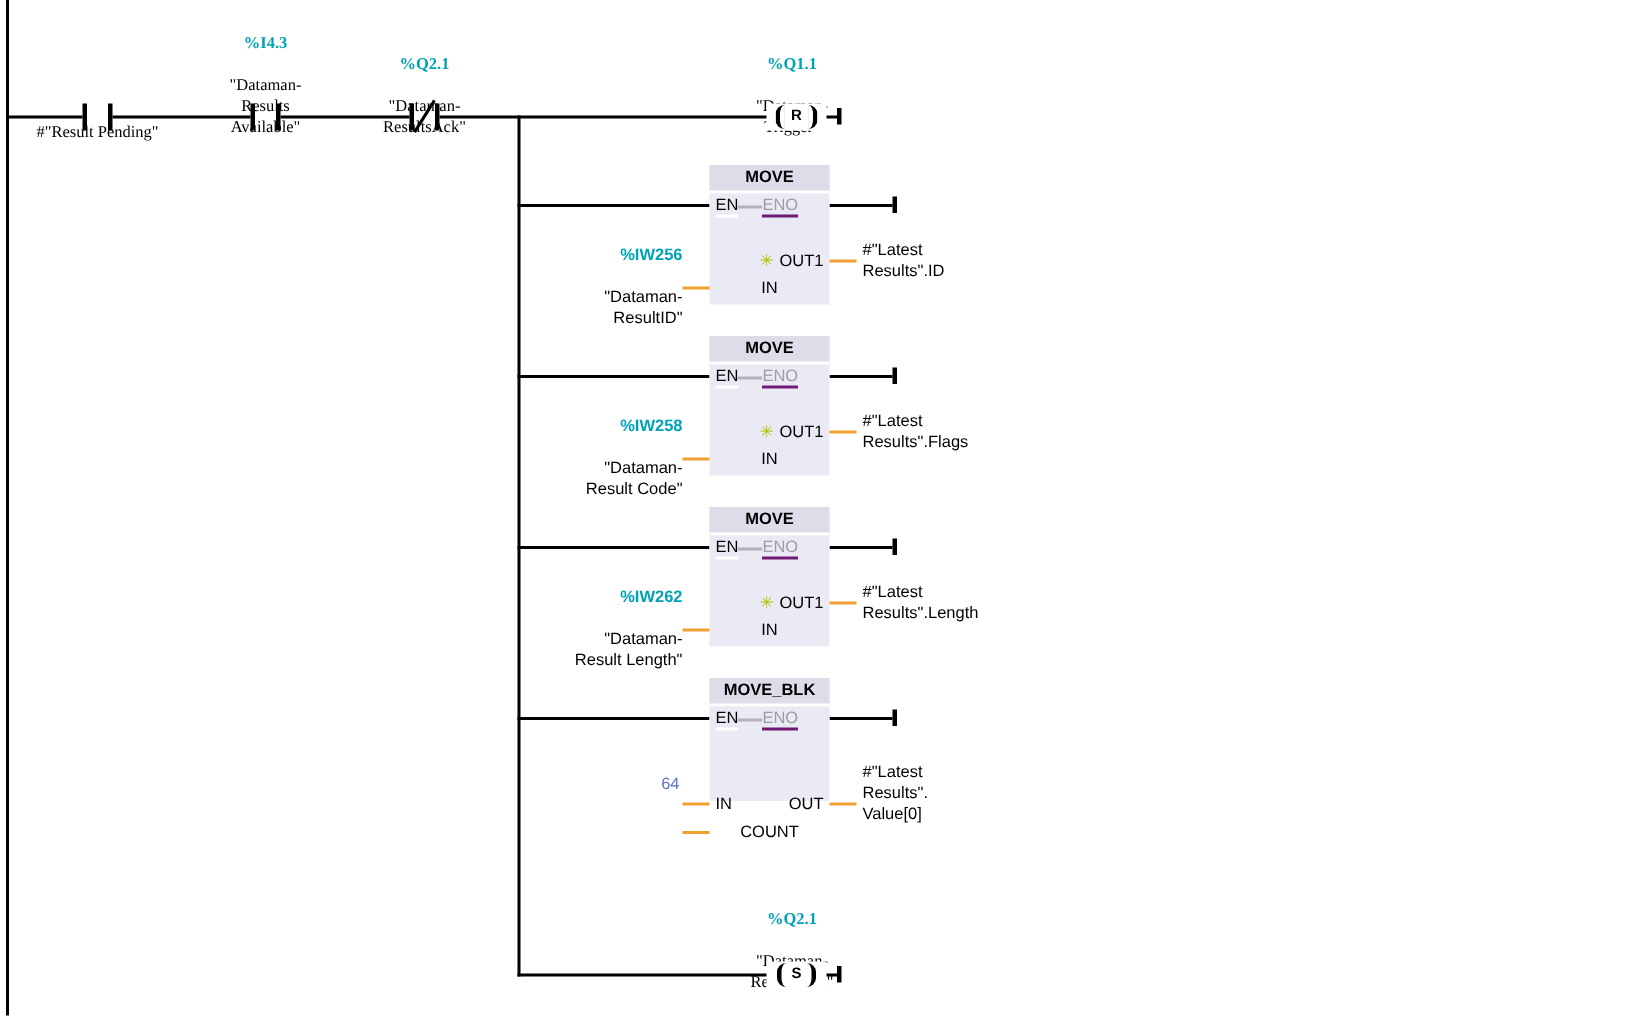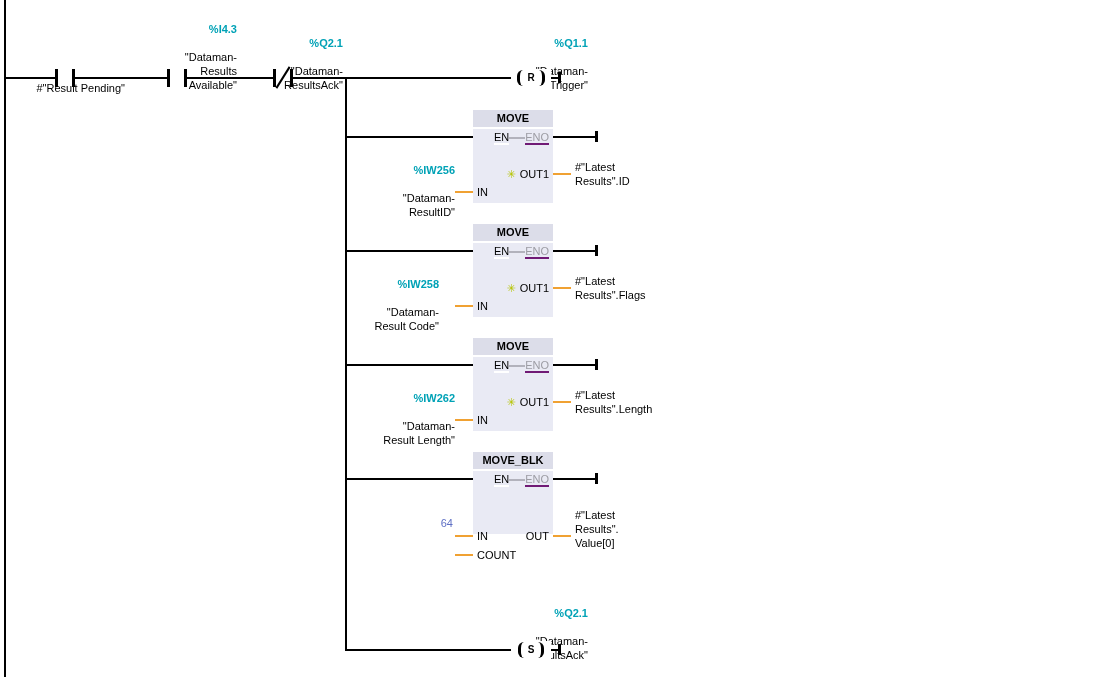--- a/index.html
+++ b/index.html
@@ -17,37 +17,37 @@
   .contact .slash{position:absolute;left:6px;top:-4px;width:2px;height:25px;background:#000;
                   transform:rotate(32deg);}
   
   .coil{position:absolute;width:40px;height:18px;background:#fff;display:flex;
         align-items:center;justify-content:center;}
   .paren{width:6px;height:16px;box-sizing:border-box;}
   .paren.pl{border-left:3px solid #000;border-top-left-radius:8px;border-bottom-left-radius:8px;}
   .paren.pr{border-right:3px solid #000;border-top-right-radius:8px;border-bottom-right-radius:8px;}
   .coil-letter{font-weight:bold;font-size:10px;margin:0 4px;line-height:16px;}
   
-  .lbl{position:absolute;text-align:right;line-height:14px;white-space:pre-line;}
+  .lbl{position:absolute;text-align:center;line-height:14px;white-space:pre-line;font-family:Liberation Serif, serif;}
   .inlbl{position:absolute;text-align:right;line-height:14px;white-space:pre-line;width:150px;}
   .outlbl{position:absolute;text-align:left;line-height:14px;white-space:pre-line;width:120px;}
   .addr{display:block;color:#00a2b6;font-weight:bold;}
   .addr:empty{display:none;}
   .nm{display:block;color:#000;}
   .const{position:absolute;text-align:right;color:#5e6fc4;width:60px;line-height:14px;}
   
   .fbd{position:absolute;left:473px;width:80px;background:#e9eaf4;}
   .fbd-hd{height:17px;background:#dcdde9;border-bottom:2px solid #fff;text-align:center;
           font-weight:bold;line-height:16px;font-size:11px;}
   .en-row{position:absolute;left:4px;right:4px;top:21px;height:14px;display:flex;
-          align-items:center;justify-content:flex-end;}
+          align-items:center;justify-content:flex-start;}
   .en-row .en{border-bottom:2px solid #fff;}
   .en-row .eno{color:#9c9ca3;border-bottom:2px solid #701a75;}
   .endash{width:16px;height:2px;background:#b2b2bc;}
-  .prow{position:absolute;left:4px;right:4px;height:14px;line-height:14px;}
+  .prow{position:absolute;left:4px;right:4px;height:14px;line-height:14px;text-align:center;}
   .prow.right{text-align:right;}
   .prow.split{display:flex;justify-content:space-between;}
   .conv-icon{color:#b5c400;font-size:11px;margin-right:4px;}
 </style>
 </head>
 <body>
 
 <div class="canvas">
 
   <div class="wire v" style="left:4px;top:0;height:677px;"></div>
@@ -149,21 +149,21 @@
       <span class="endash"></span>
       <span class="eno">ENO</span>
     </div>
     <div class="prow right" style="top:57px;">
       <span class="conv-icon">✳</span><span>OUT1</span>
     </div>
     <div class="prow" style="top:75px;"><span>IN</span></div>
   </div>
   <div class="stub" style="left:455px;top:305px;width:18px;"></div>
   <div class="stub" style="left:553px;top:287px;width:18px;"></div>
-  <div class="inlbl" style="right:660px;top:263px;">
+  <div class="inlbl" style="right:644px;top:263px;">
     <span class="addr">%IW258</span>
     <span class="nm">"Dataman-
 Result Code"</span>
   </div>
   <div class="outlbl" style="left:575px;top:260px;">
     <span class="nm">#"Latest
 Results".Flags</span>
   </div>
 
   <div class="fbd" style="top:338px;height:93px;">

